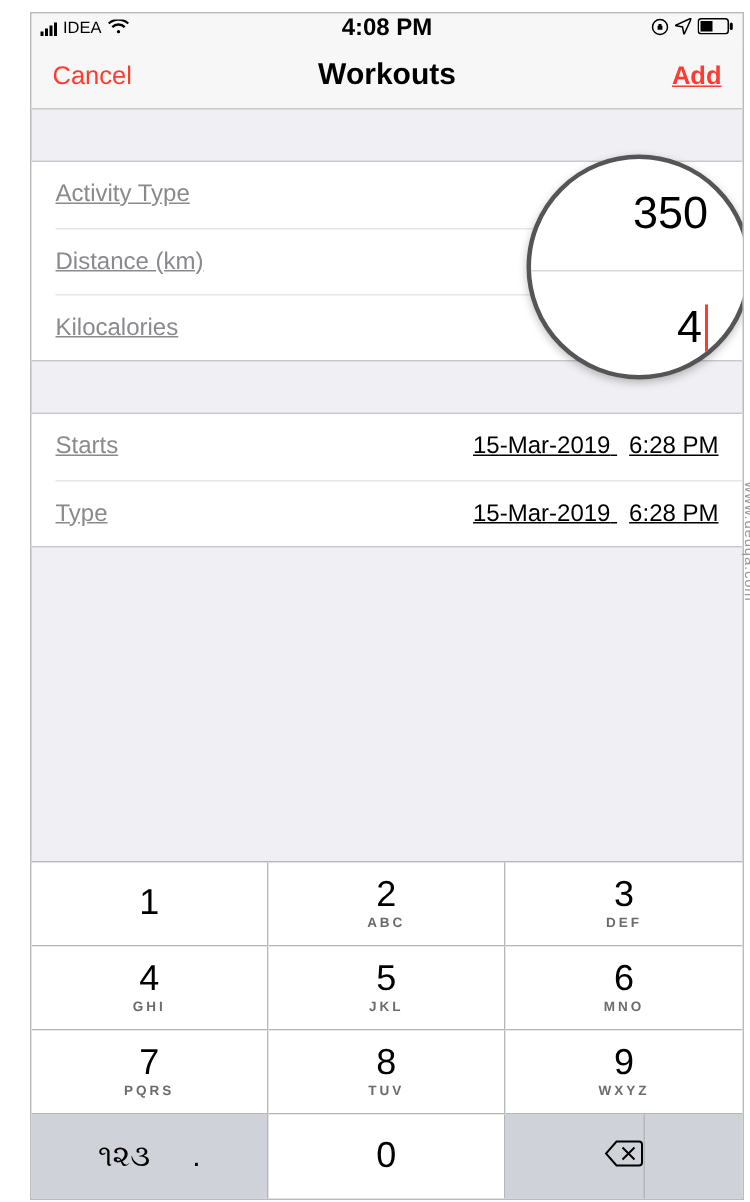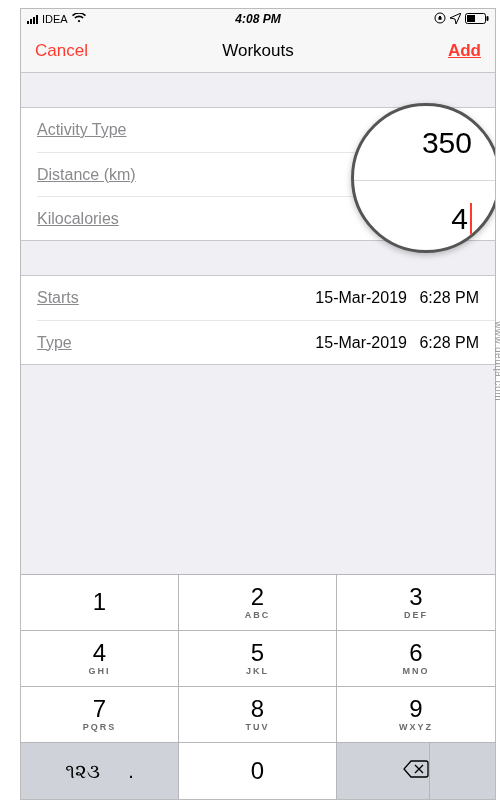--- a/index.html
+++ b/index.html
@@ -5,38 +5,38 @@
   * { box-sizing: border-box; margin: 0; padding: 0; }
   html, body { width: 500px; height: 801px; background: #ffffff; font-family: -apple-system, "Helvetica Neue", Arial, sans-serif; }
   .device {
     position: absolute; left: 20px; top: 8px; width: 476px; height: 792px;
     background: #efeff4; border: 1px solid #bbb; overflow: hidden;
   }
   
   .status-bar { height: 20px; background: #f7f7f7; display: flex; align-items: center; justify-content: space-between; padding: 0 6px; font-size: 11px; color: #000; }
   .status-left { display: flex; align-items: center; gap: 4px; }
   .status-right { display: flex; align-items: center; gap: 4px; }
-  .status-center { position: absolute; left: 50%; transform: translateX(-50%); font-weight: 600; font-size: 12px; font-style: italic; }
+  .status-center { position: absolute; left: 50%; transform: translateX(-50%); font-weight: 600; font-size: 16px; }
   .sig-bars { display: inline-flex; align-items: flex-end; gap: 1px; }
   .sig-bars span { width: 2px; background: #000; display: inline-block; }
   .sig-bars span:nth-child(1){height:3px}.sig-bars span:nth-child(2){height:5px}.sig-bars span:nth-child(3){height:7px}.sig-bars span:nth-child(4){height:9px}
   
   .nav-bar { height: 44px; background: #f7f7f7; border-bottom: 1px solid #c8c8cc; display: flex; align-items: center; justify-content: space-between; padding: 0 14px; }
-  .nav-title { position: absolute; left: 50%; transform: translateX(-50%); font-size: 17px; font-weight: 400; color: #000; }
+  .nav-title { position: absolute; left: 50%; transform: translateX(-50%); font-size: 20px; font-weight: 700; color: #000; }
   .nav-btn { font-size: 17px; color: #ff3b30; }
   .nav-btn.right { font-weight: 600; text-decoration: underline; }
   
   .section { margin-top: 34px; background: #fff; border-top: 1px solid #c8c8cc; border-bottom: 1px solid #c8c8cc; }
   .row { display: flex; align-items: center; justify-content: space-between; height: 44px; padding: 0 16px; font-size: 16px; }
   .row + .row { border-top: 1px solid #e5e5ea; margin-left: 16px; padding-left: 0; }
   .row-label { color: #8a8a8e; text-decoration: underline; }
   .row-value { color: #000; text-align: right; }
   .row-value.dim { color: #8a8a8e; }
   .section2 { }
-  .dt { color: #000; }
+  .dt { color: #000; text-decoration: underline; }
   .dt .time { margin-left: 8px; }
   
   .magnifier { position: absolute; right: -6px; top: 94px; width: 150px; height: 150px; border-radius: 50%; background: #fff; border: 3px solid #555; box-shadow: 0 2px 6px rgba(0,0,0,.25); overflow: hidden; z-index: 5; }
   .mag-row { display:flex; align-items:center; justify-content:flex-end; height:75px; padding-right:26px; font-size:30px; color:#000; }
   .mag-row:first-child { border-bottom: 1px solid #d8d8dc; }
   .cursor { display:inline-block; width:2px; height:32px; background:#ff3b30; vertical-align:middle; margin-left:2px; }
   
   .keyboard { position: absolute; bottom: 0; left: 0; right: 0; background: #dcdee2; border-top: 1px solid #b5b6ba; }
   .kb-grid { display: grid; grid-template-columns: repeat(3,1fr); }
   .key { height: 56px; background: #fff; display:flex; flex-direction:column; align-items:center; justify-content:center; border-right:1px solid #b5b6ba; border-bottom:1px solid #b5b6ba; }

